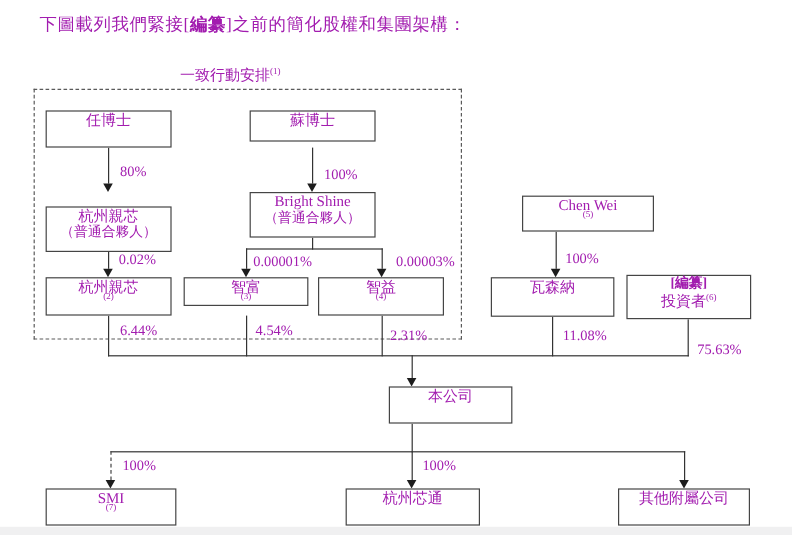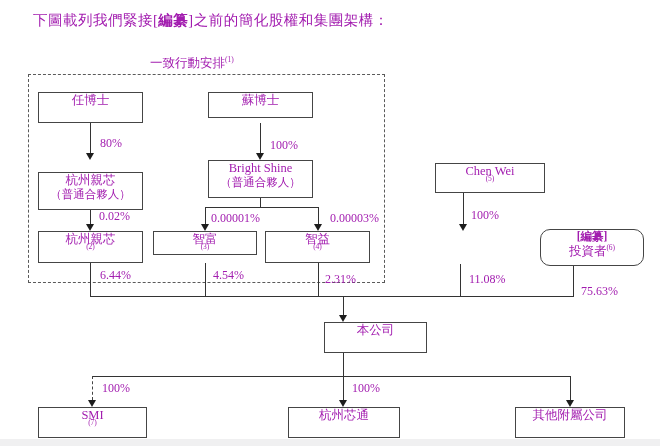--- a/index.html
+++ b/index.html
@@ -31,21 +31,21 @@
   
   #b-ren{left:38px;top:92px;width:105px;height:31px;}
   #b-su{left:208px;top:92px;width:105px;height:26px;}
   #b-qinxin{left:38px;top:172px;width:105px;height:38px;}
   #b-bright{left:208px;top:160px;width:105px;height:38px;}
   #b-moxin{left:38px;top:231px;width:105px;height:32px;}
   #b-zhifu{left:153px;top:231px;width:104px;height:24px;}
   #b-zhiyi{left:265px;top:231px;width:105px;height:32px;}
   #b-chenwei{left:412px;top:163px;width:110px;height:30px;margin-left:23px;}
   #b-wasenna{left:409px;top:231px;width:103px;height:33px;}
-  #b-investors{left:540px;top:229px;width:104px;height:37px;border-radius:10px;}
+  #b-investors{left:522px;top:229px;width:104px;height:37px;}
   #b-company{left:292px;top:322px;width:103px;height:31px;margin-left:32px;}
   #b-smi{left:38px;top:407px;width:109px;height:31px;}
   #b-xintong{left:288px;top:407px;width:112px;height:31px;}
   #b-other{left:515px;top:407px;width:110px;height:31px;}
   
   #v-ren{left:90px;top:123px;height:30px;}
   #v-su{left:260px;top:123px;height:30px;}
   #v-qinxin{left:90px;top:198px;height:26px;}
   #v-bright{left:260px;top:198px;height:10px;}
   #h-bright{left:205px;top:207px;width:114px;}
@@ -173,20 +173,23 @@
     </div>
   <div class="box" id="b-zhiyi">
       <span>智益</span>
       <sup>(4)</sup>
     </div>
 
   <div class="box" id="b-chenwei">
       <span>Chen Wei</span>
       <sup>(5)</sup>
     </div>
+  <div class="box" id="b-wasenna">
+      <span>瓦森納</span>
+    </div>
   <div class="box" id="b-investors">
     <div class="top-bold">[編纂]</div>
     <div><span>投資者</span><sup>(6)</sup></div>
   </div>
 
   <div class="box" id="b-company">
       <span>本公司</span>
     </div>
 
   <div class="box" id="b-smi">

